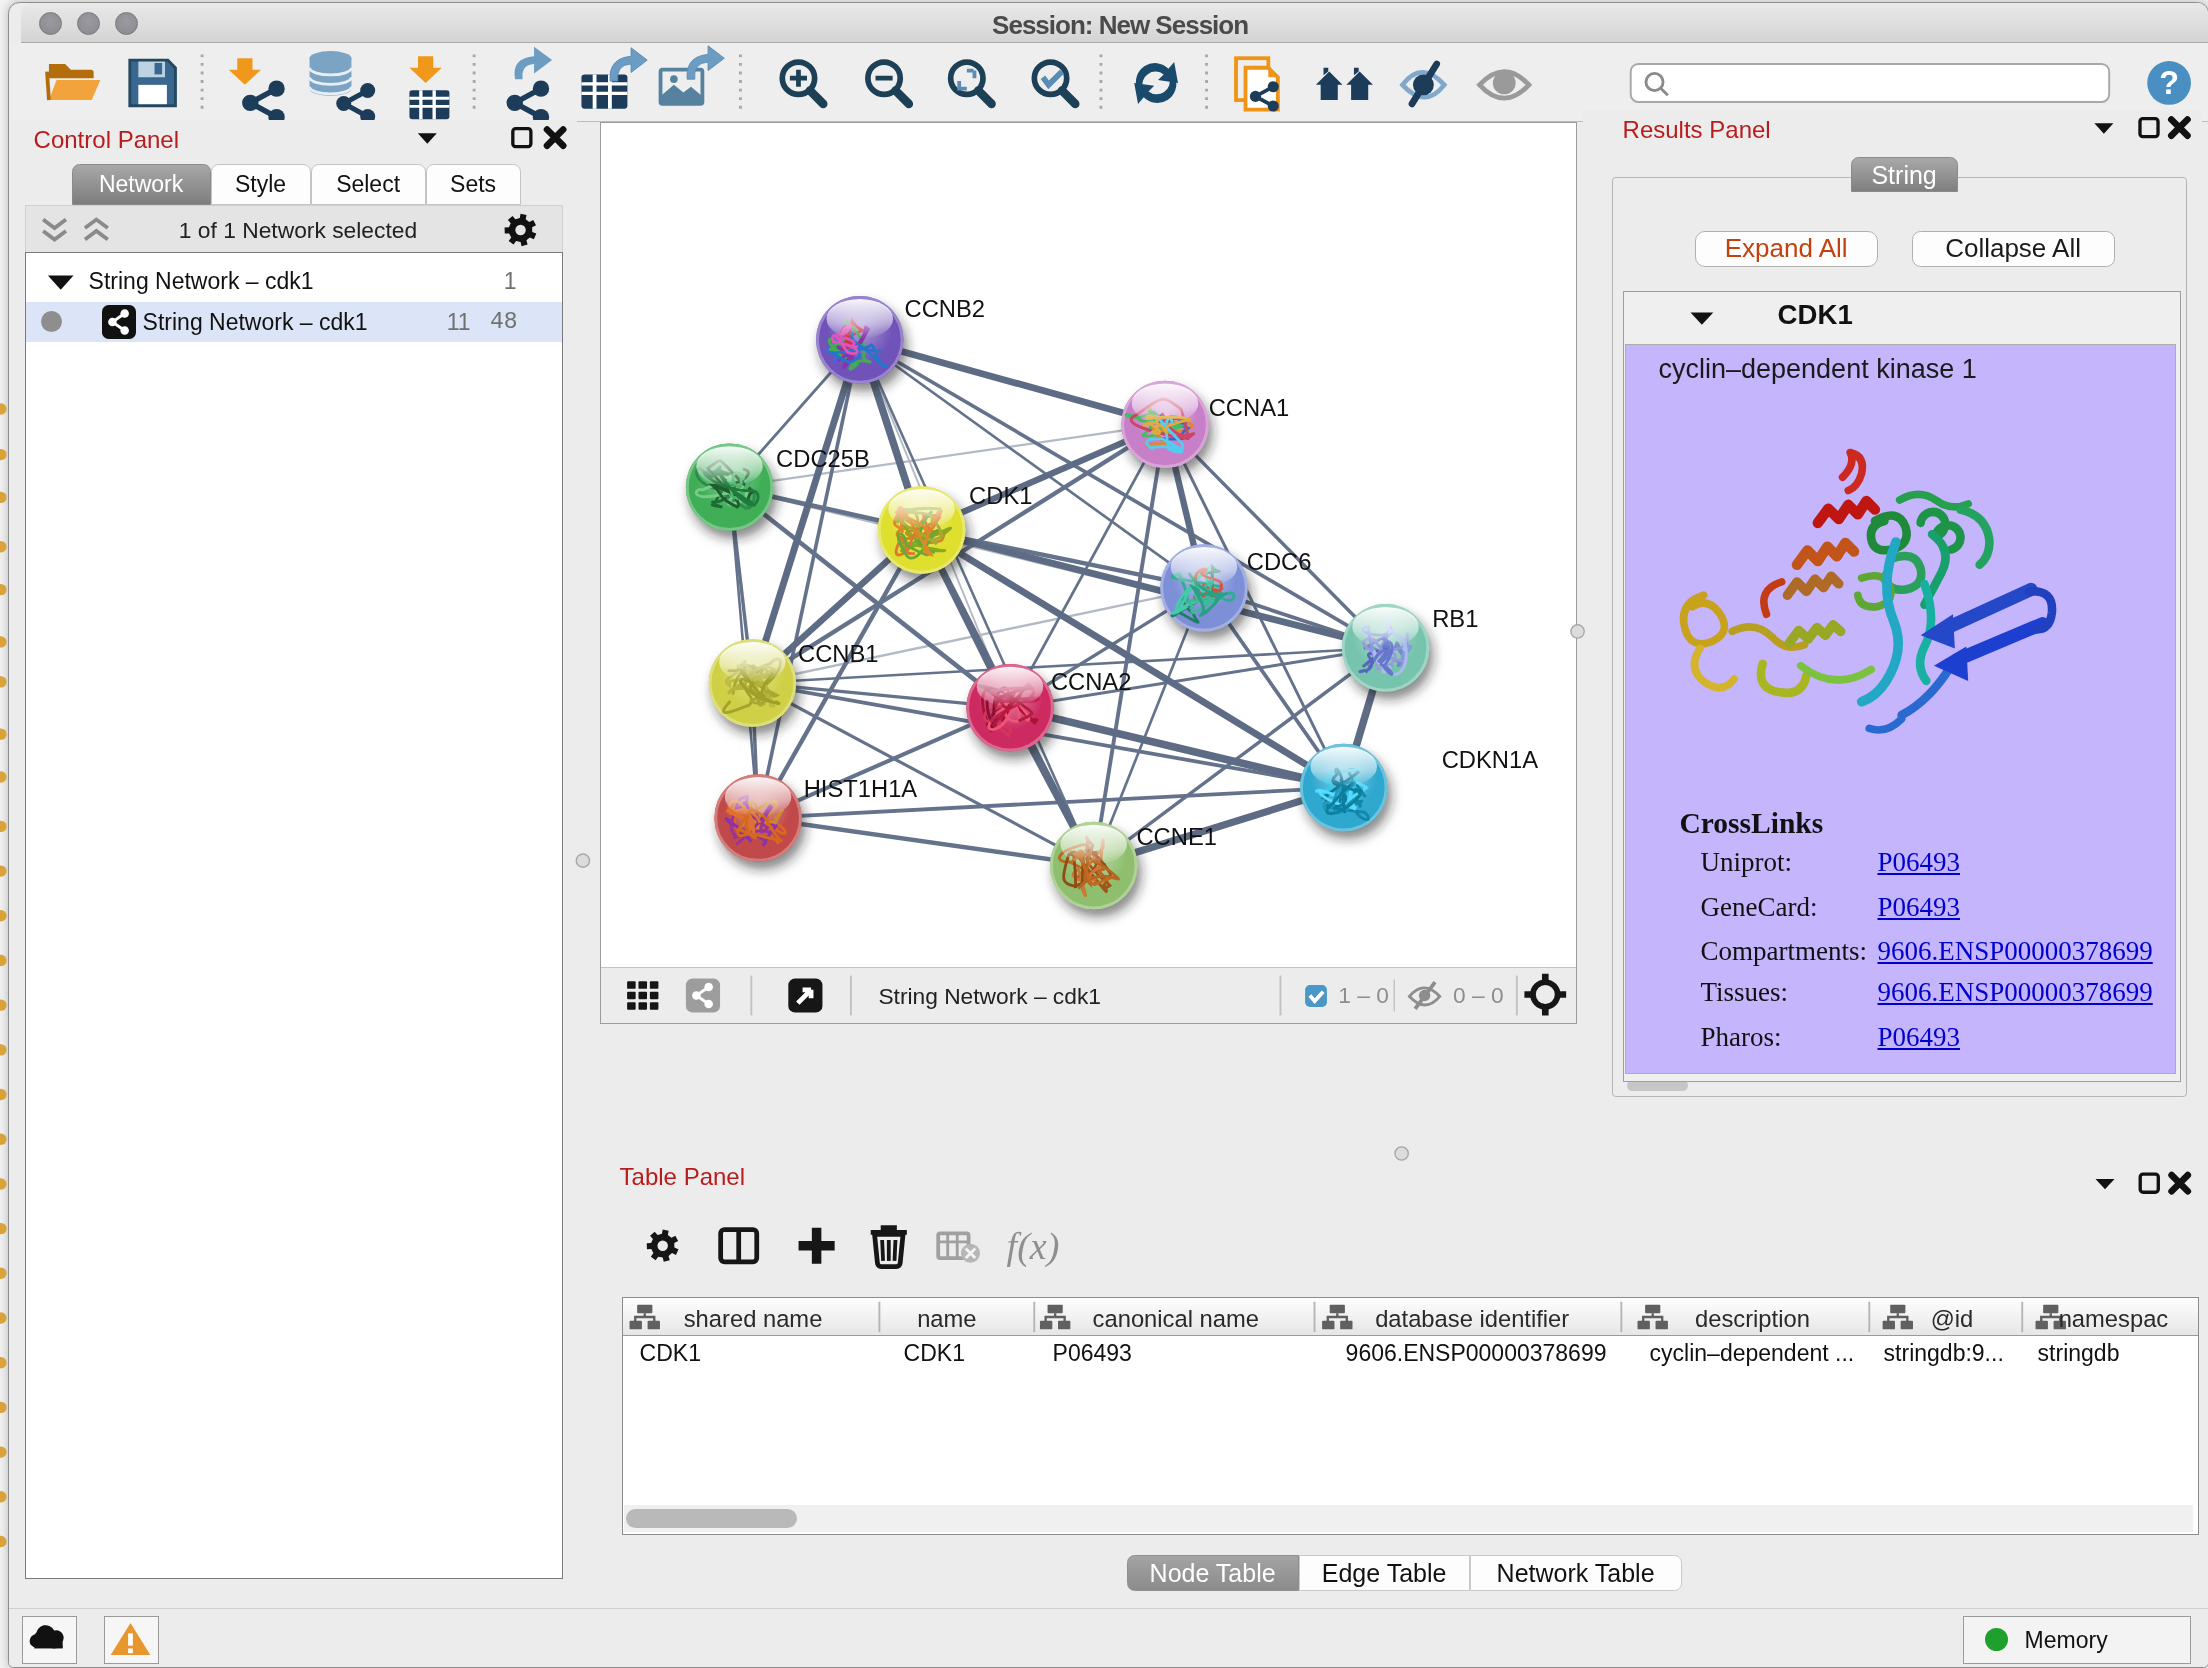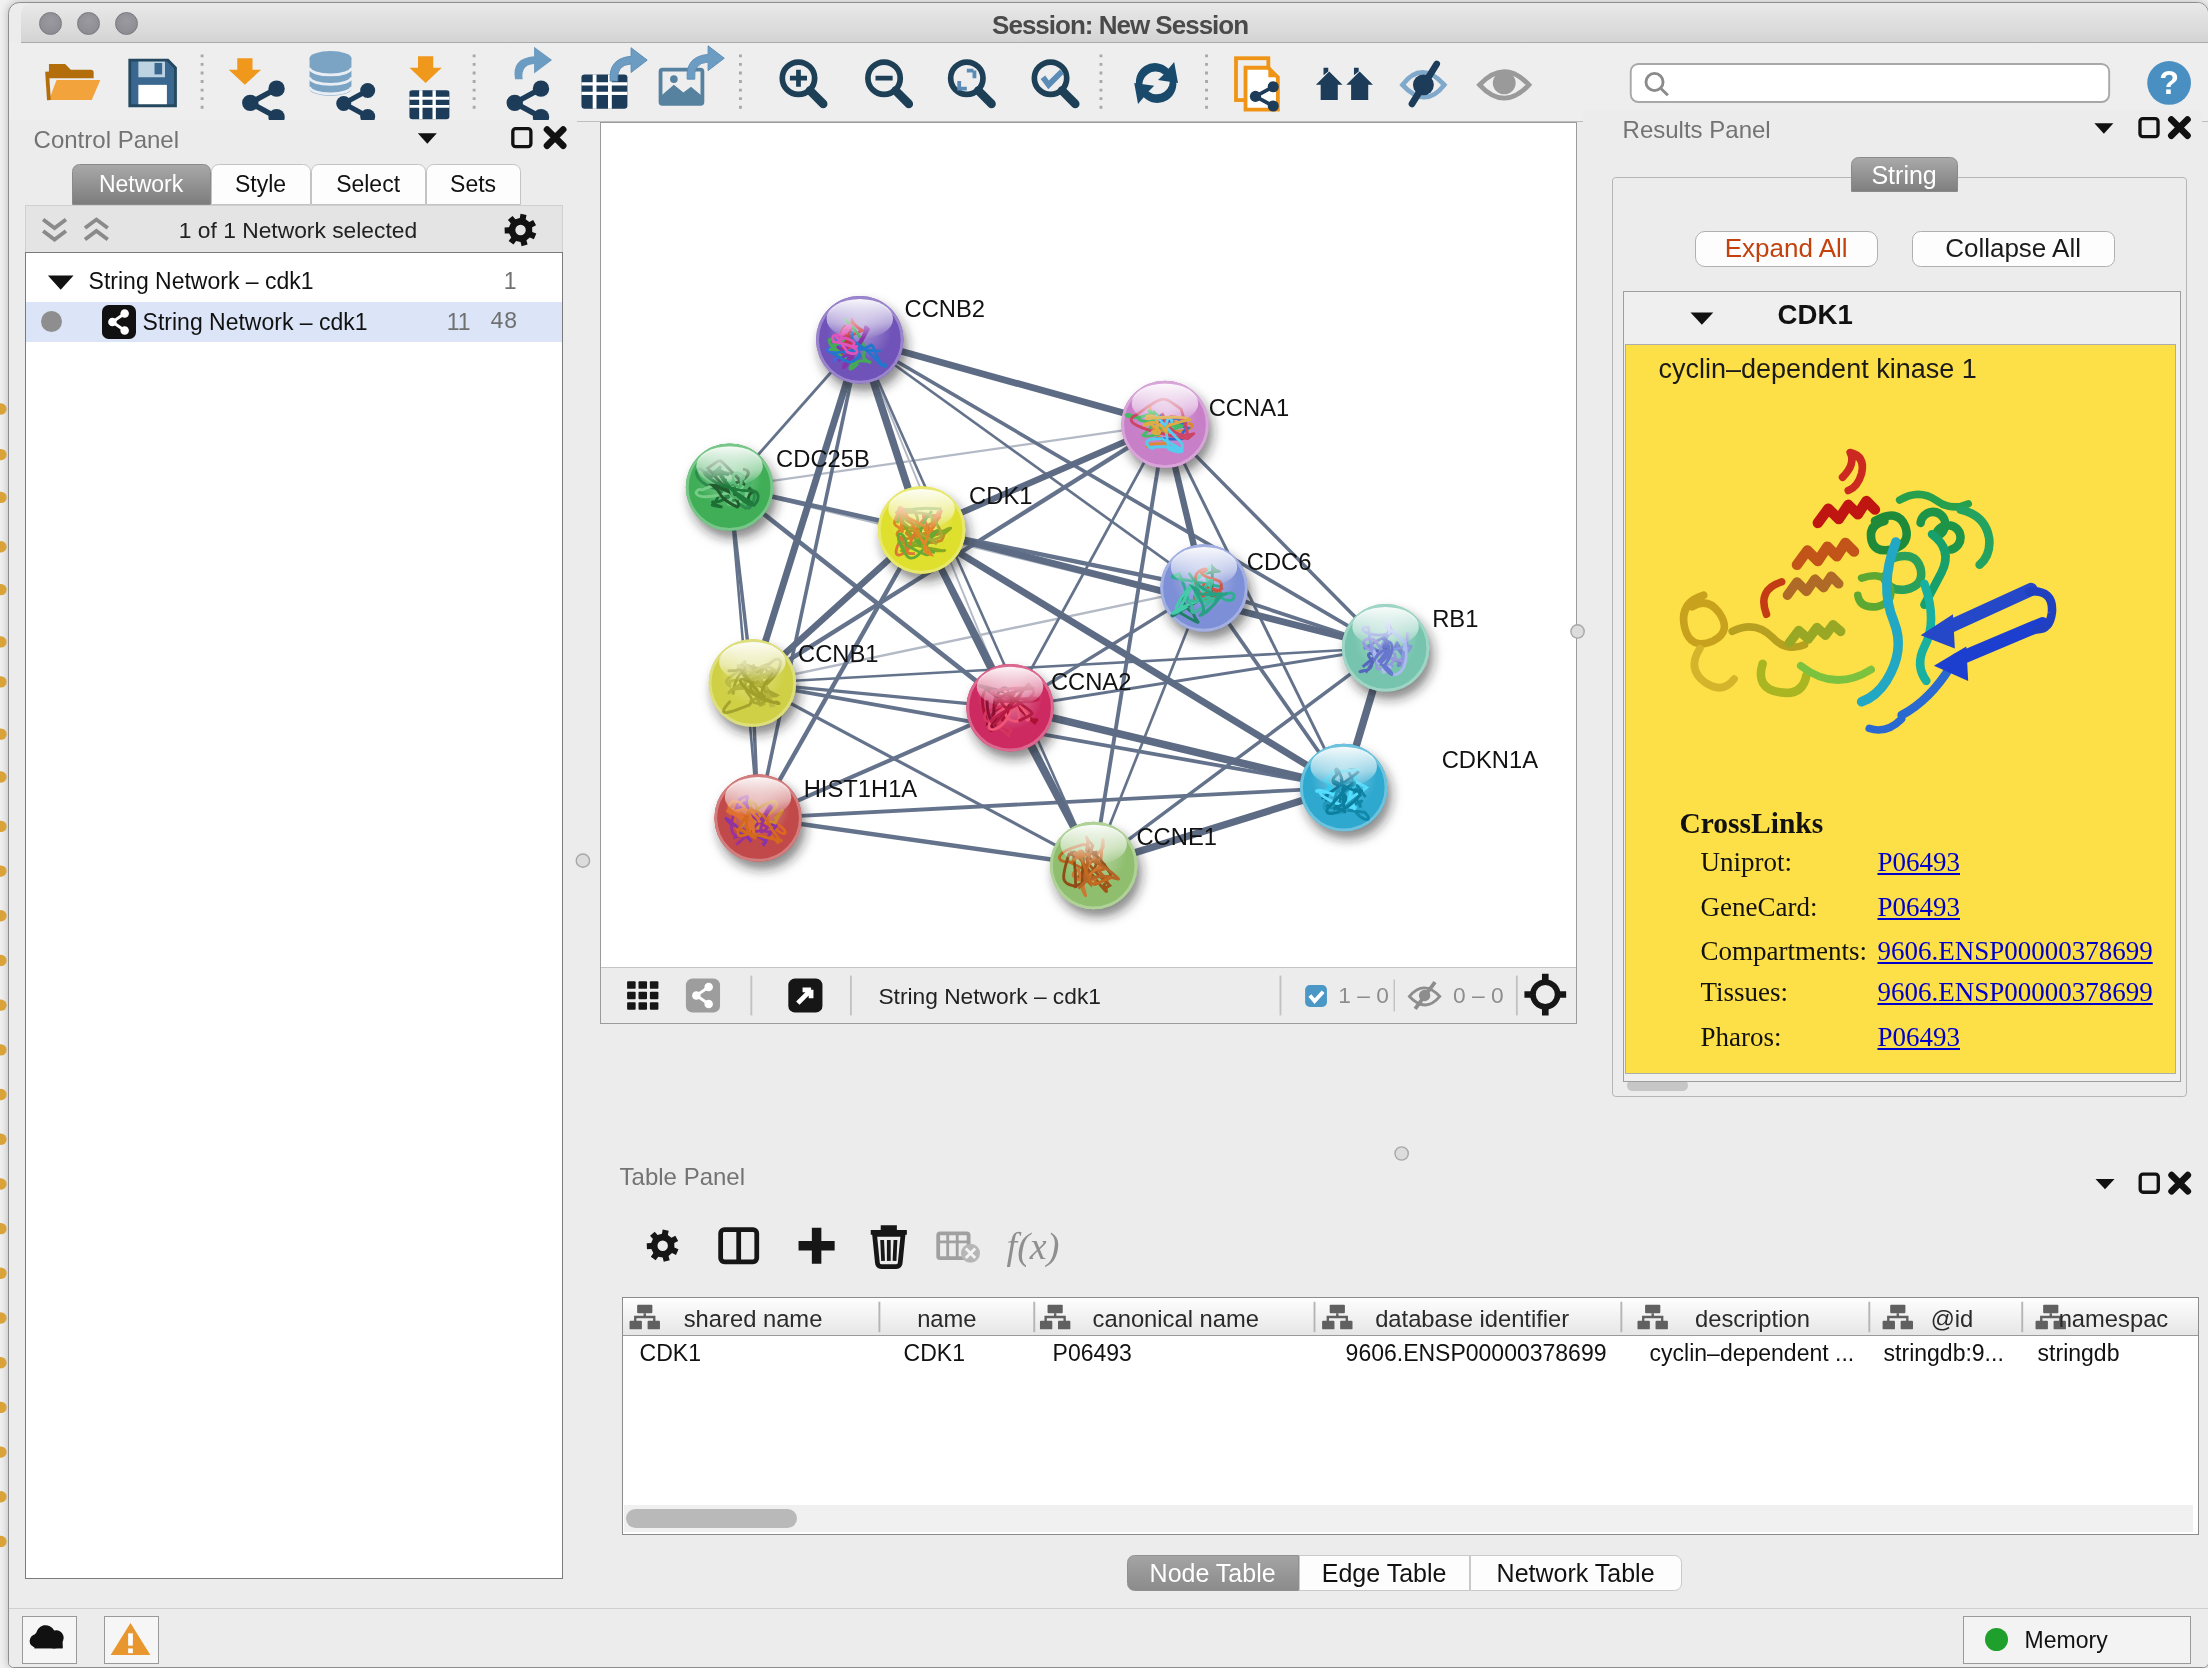--- a/index.html
+++ b/index.html
@@ -12,21 +12,21 @@
               background:linear-gradient(#e9e9e9,#d4d4d4); border-bottom:1px solid #ababab;
               border-radius:11.4px 11.4px 0 0; }
   .light { position:absolute; top:9.5px; width:23px; height:23px; border-radius:50%;
            background:radial-gradient(circle at 50% 38%,#9a9aa0,#88888e); border:1px solid #77777d; }
   #title-text { position:absolute; top:6.7px; left:0; width:100%; text-align:center;
                 font-size:26px; font-weight:bold; color:#4a4a4a; letter-spacing:-1px; }
   
   #toolbar { position:absolute; left:0; top:40px; width:100%; height:79px; background:#eeeeee;
              border-bottom:1px solid #bdbdbd; }
   
-  .ptitle { font-size:24px; color:#737373; }
+  .ptitle { font-size:24px; color:#b91c1c; }
   
   #cpanel { position:absolute; left:0px; top:117px; width:568px; height:1486px; background:#ececec; }
   .tab { position:absolute; top:44px; height:41px; background:#fdfdfd; border:1px solid #c3c3c3;
          border-radius:7.6px 7.6px 0 0; font-size:23px; color:#111; text-align:center; line-height:39px; }
   .tabsel { background:linear-gradient(#a8a8a8,#7d7d7d); color:#fff; border-color:#8a8a8a; }
   #netsubbar { position:absolute; left:16px; top:85px; width:538px; height:48px; background:#e4e4e4; border:1px solid #d0d0d0; border-bottom:none;}
   #netlist { position:absolute; left:16px; top:132px; width:538px; height:1327px; background:#ffffff;
              border:1.9px solid #7a7a7a; }
   
   #netview { position:absolute; left:591px; top:119px; width:977px; height:902px;
@@ -624,21 +624,21 @@
     <div style="position:absolute;left:29.5px;top:67px;width:575px;height:920px;background:#ececec;border:1.9px solid #b5b5b5;border-radius:3.8px;"></div>
     <div style="position:absolute;left:268px;top:47px;width:107px;height:35px;background:linear-gradient(#a9a9a9,#7f7f7f);border:1px solid #8a8a8a;border-radius:7.6px 7.6px 0 0;color:#fff;font-size:25px;text-align:center;line-height:34px;">String</div>
     <div style="position:absolute;left:112px;top:121px;width:183px;height:36px;background:#fdfdfd;border:1.9px solid #b0b0b0;border-radius:10px;font-size:26px;color:#c2410c;text-align:center;line-height:32px;">Expand All</div>
     <div style="position:absolute;left:329px;top:121px;width:203px;height:36px;background:#fdfdfd;border:1.9px solid #b0b0b0;border-radius:8.6px;font-size:26px;color:#1a1a1a;text-align:center;line-height:32px;">Collapse All</div>
     <div style="position:absolute;left:44px;top:970px;width:61px;height:11.4px;border-radius:5.7px;background:#c6c6c6;"></div>
     <div style="position:absolute;left:40px;top:181px;width:558px;height:791px;border:1.9px solid #9e9e9e;background:#efefef;">
       <svg width="57" height="38" style="position:absolute;left:57px;top:11.4px;" viewBox="0 0 60 40">
           <path d="M10 10 l24 0 -12 13 z" fill="#111"></path>
         </svg>
       <div style="position:absolute;left:154px;top:6.7px;font-size:27.6px;font-weight:bold;color:#111;">CDK1</div>
-      <div style="position:absolute;left:1.9px;top:52px;width:551px;height:730px;border:1px solid #adadad;background:#fde047;">
+      <div style="position:absolute;left:1.9px;top:52px;width:551px;height:730px;border:1px solid #adadad;background:#c4b5fd;">
         <div style="position:absolute;left:32px;top:9.5px;font-size:27px;color:#1a1a1a;">cyclin–dependent kinase 1</div>
         <svg width="476" height="314" viewBox="0 0 500 330" style="position:absolute;left:49px;top:98px;">
           <g fill="none" stroke-linecap="round" stroke-linejoin="round">
             <path d="M150 84 l11 -15 11 11 10 -15 10 10 9 -14 9 9" stroke="#bf1612" stroke-width="11"></path>
             <path d="M176 36 q14 -14 8 -26 q16 4 12 22 q-4 14 -14 18" stroke="#cc2a20" stroke-width="8"></path>
             <path d="M128 128 l11 -15 11 11 10 -15 10 10 9 -14 9 9" stroke="#c2541a" stroke-width="11"></path>
             <path d="M118 160 l10 -14 10 10 9 -13 9 9 8 -12 8 8" stroke="#b06a28" stroke-width="10"></path>
             <path d="M96 180 q-10 -26 16 -34" stroke="#c43c14" stroke-width="8"></path>
             <path d="M30 160 q-26 8 -20 34 q6 24 30 14 q20 -10 6 -30 q-12 -16 -28 -6" stroke="#c8a21d" stroke-width="8"></path>
             <path d="M26 216 q-14 22 6 36 q18 12 30 -4" stroke="#d4b42a" stroke-width="8"></path>

